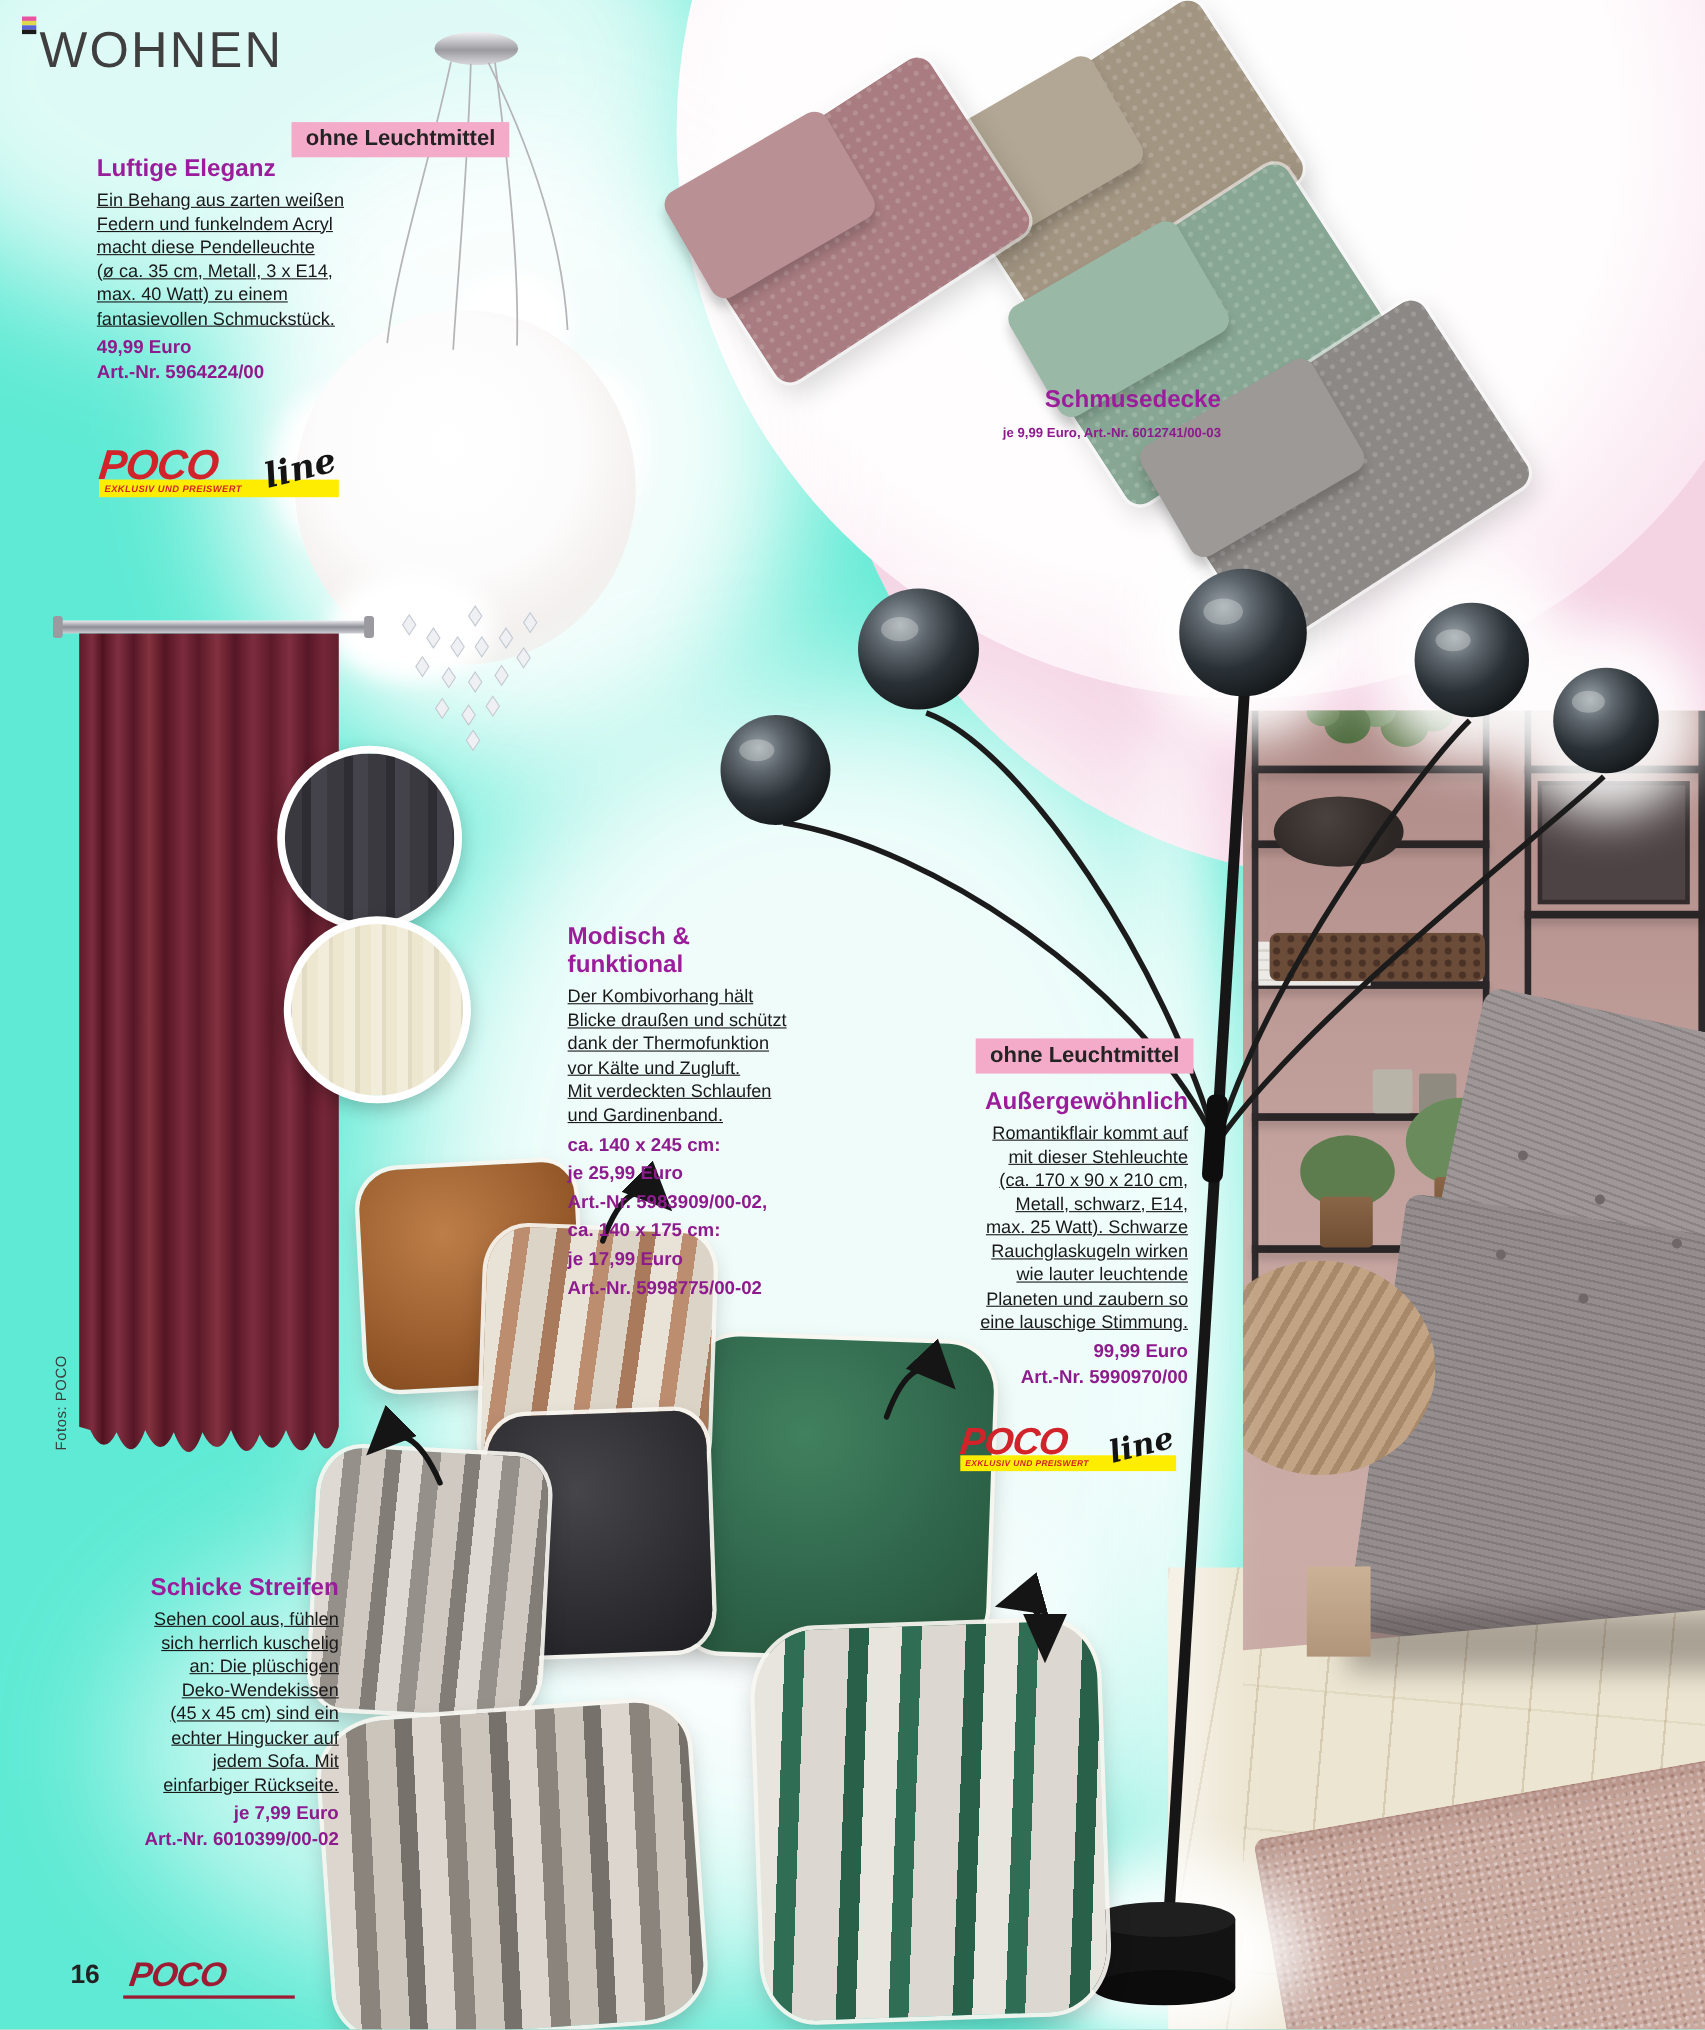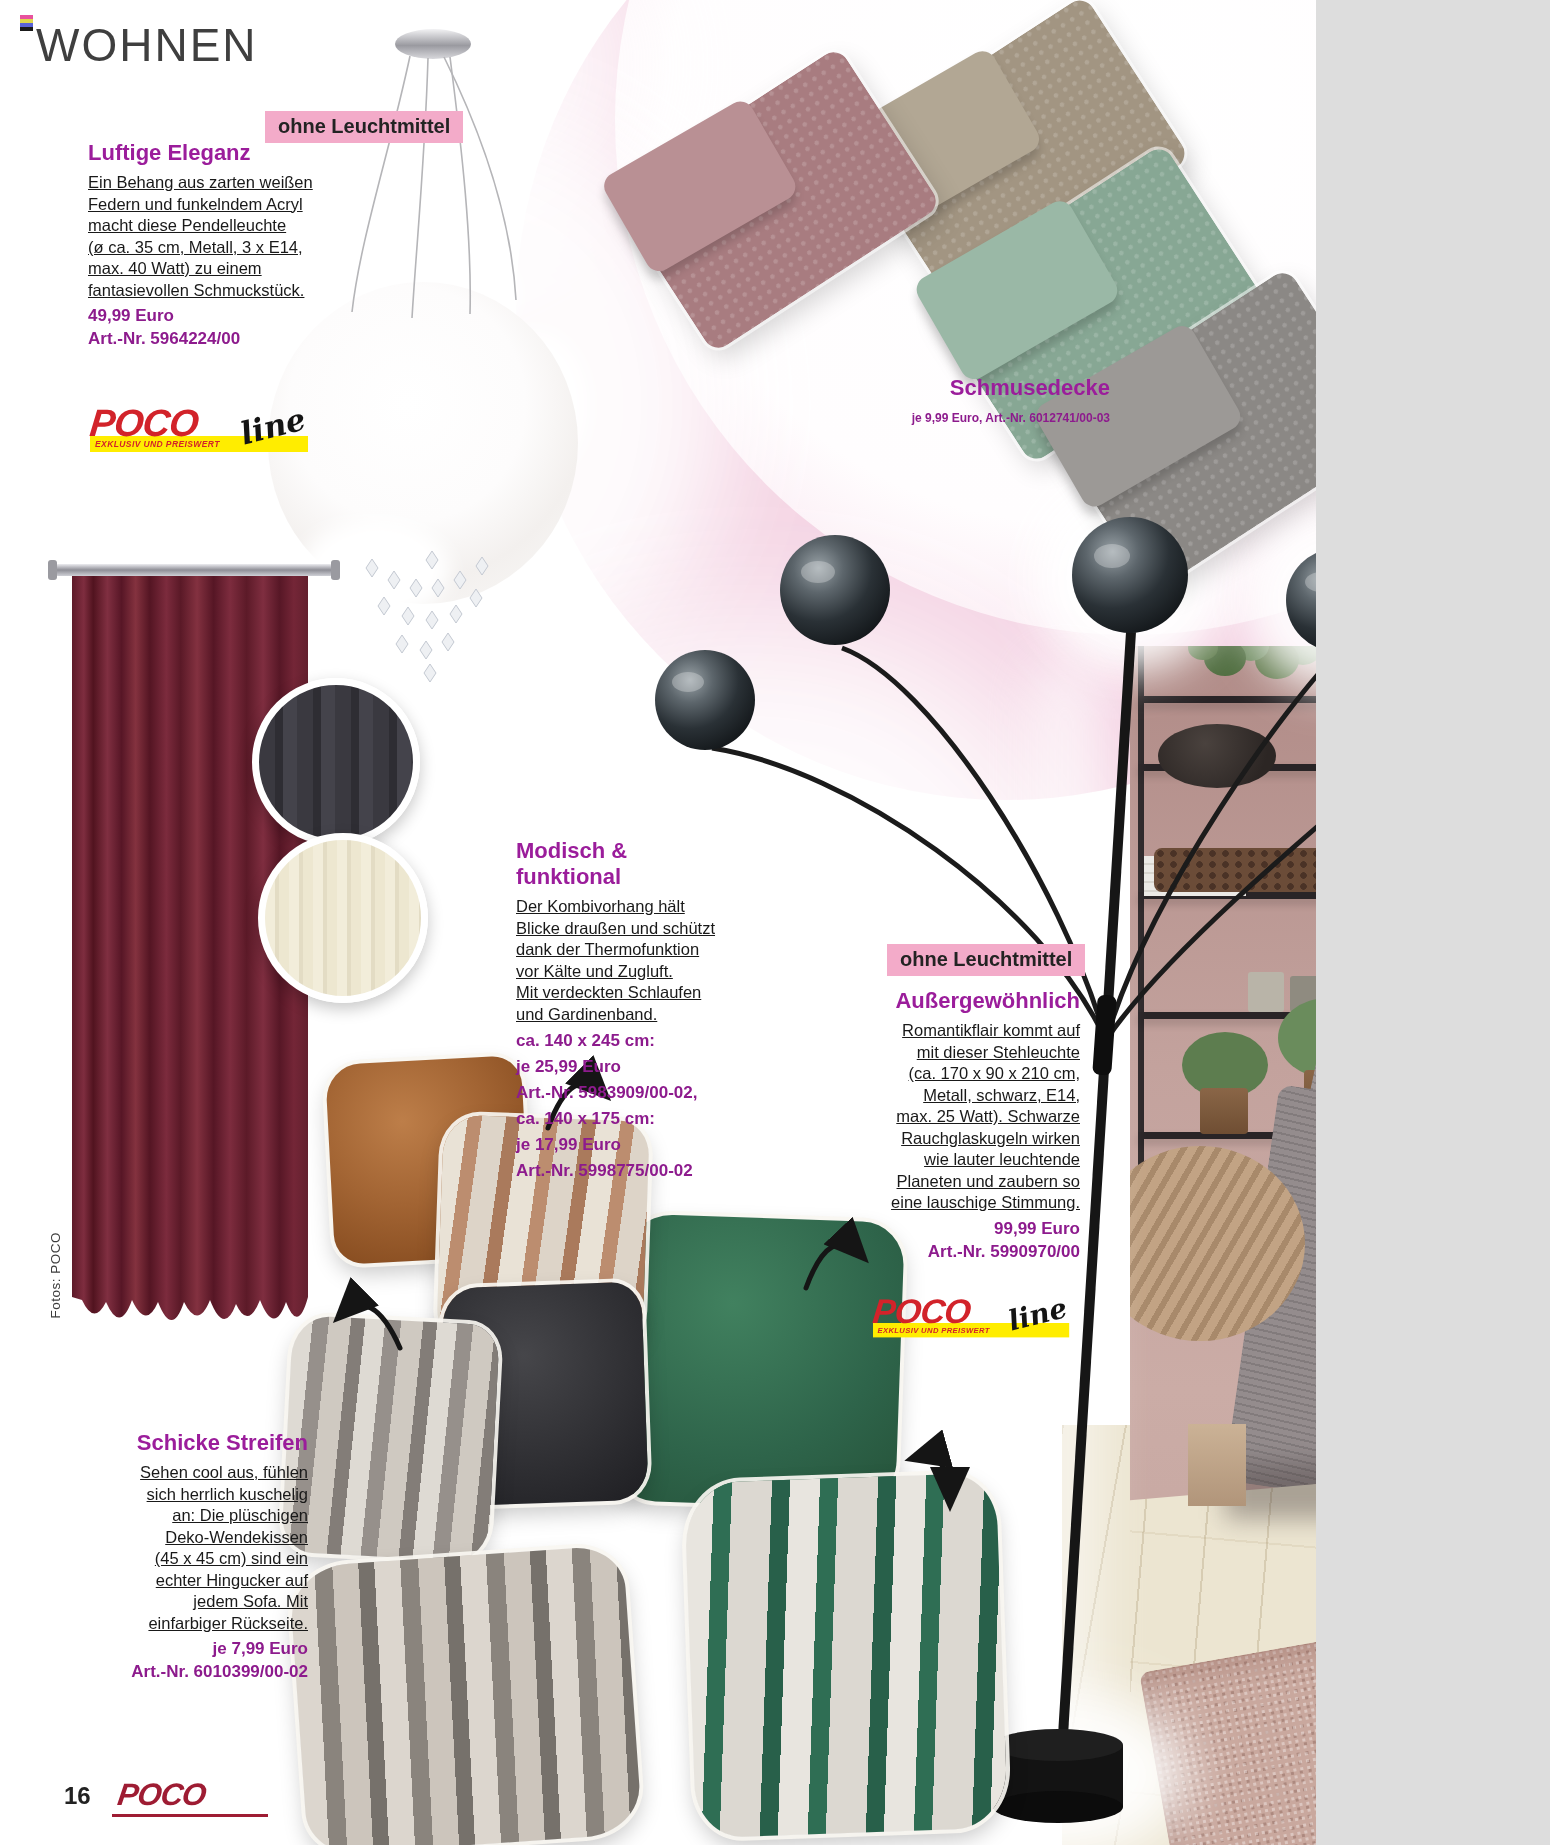--- a/index.html
+++ b/index.html
@@ -1,17 +1,17 @@
 <!DOCTYPE html>
 <html><head>
 <meta charset="utf-8">
 <style>
   html,body{margin:0;padding:0;background:#ddd;}
-  #page{position:relative;width:1316px;height:1845px;overflow:hidden;
-        background:#ffffff;font-family:"Liberation Sans",sans-serif;}
+  #page{position:relative;width:1550px;height:1845px;overflow:hidden;
+        background:#5eead4;font-family:"Liberation Sans",sans-serif;}
   #page *{box-sizing:border-box;}
   .abs{position:absolute;}
 
   
   .corner-pink{right:-180px;top:-180px;width:980px;height:980px;border-radius:50%;
                background:#f4d3e3;}
   .blanket-circle{left:615px;top:-395px;width:1030px;height:1030px;border-radius:50%;
     background:radial-gradient(circle at 44% 50%,#ffffff 0%,#fffdfe 52%,#f9e3ee 76%,#f5d6e6 100%);}
   .blob{background:#fff;border-radius:50%;}
   .blob-tl{left:-120px;top:-170px;width:780px;height:470px;filter:blur(60px);opacity:.8;}
@@ -32,21 +32,21 @@
   .badge1{left:265px;top:111px;}
   .badge2{left:887px;top:944px;}
 
   
   .tblock{z-index:30;color:#191919;}
   .tblock h3{margin:0 0 6px;font-size:22px;line-height:26px;color:#9b1d9b;white-space:pre-line;}
   .tblock .body{margin:0;font-size:16.5px;line-height:21.5px;white-space:pre-line;text-decoration:underline;}
   .tblock .price{margin:3px 0 0;font-size:17px;line-height:23px;color:#8d1b8d;
                  font-weight:bold;white-space:pre-line;}
   .b-luftige{left:88px;top:140px;width:250px;}
-  .b-schmuse{left:690px;top:350px;width:420px;text-align:right;margin-top:25px;}
+  .b-schmuse{left:690px;top:350px;width:420px;text-align:right;}
   .b-modisch{left:516px;top:812px;width:238px;margin-top:26px;}
   .b-modisch .price{line-height:26px;}
   .b-ausserg{left:830px;top:988px;width:250px;text-align:right;}
   .b-schicke{left:58px;top:1430px;width:250px;text-align:right;}
 
   
   .poco-line{width:218px;height:48px;z-index:30;}
   .pl-bar{position:absolute;left:0;right:0;bottom:2px;height:16px;background:#ffed00;}
   .pl-tag{position:absolute;left:5px;bottom:5px;font-size:8.5px;font-weight:bold;
           font-style:italic;color:#d2232a;letter-spacing:.4px;white-space:nowrap;}

